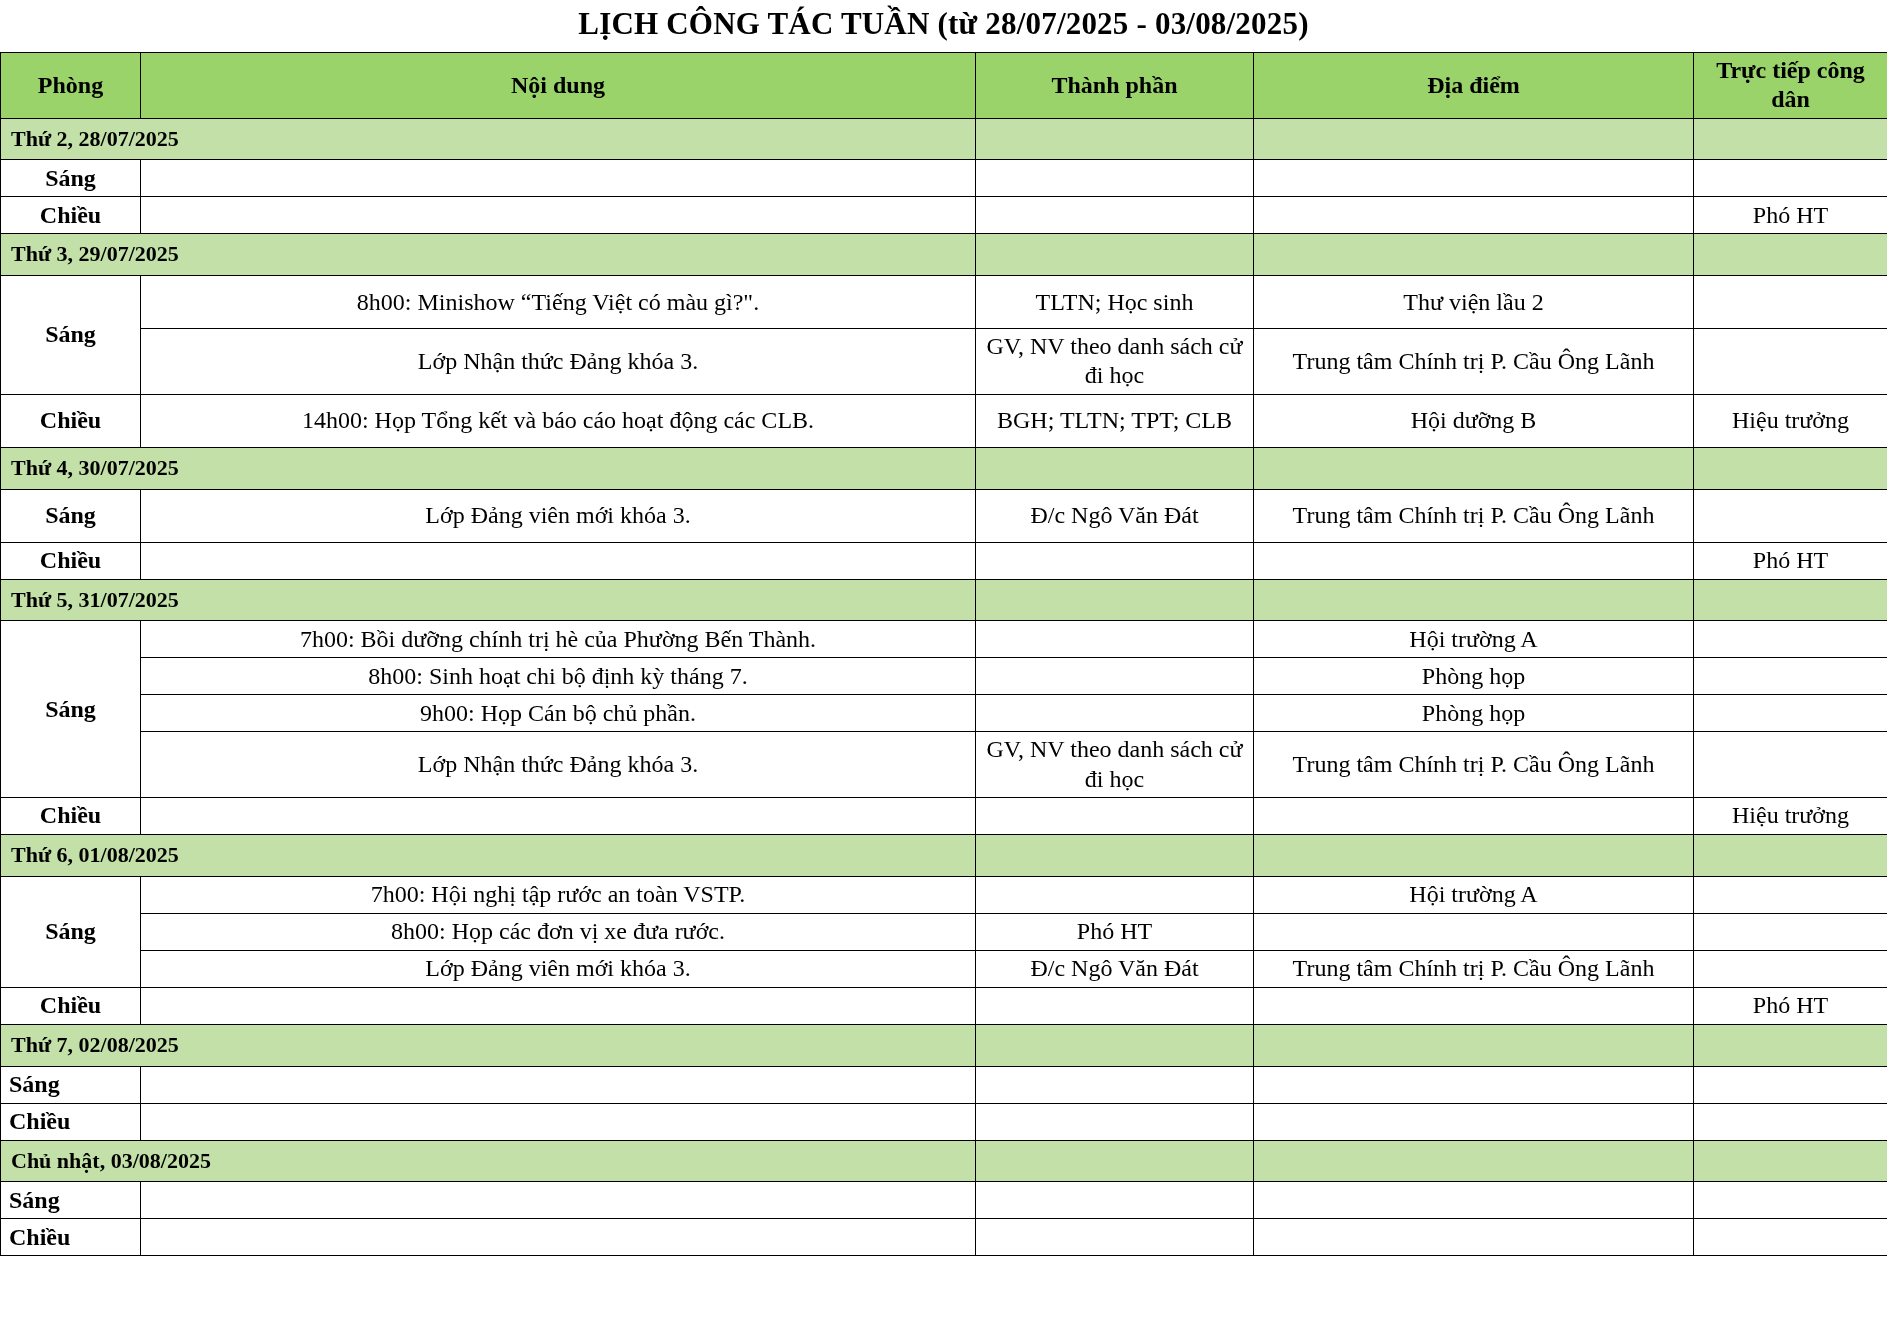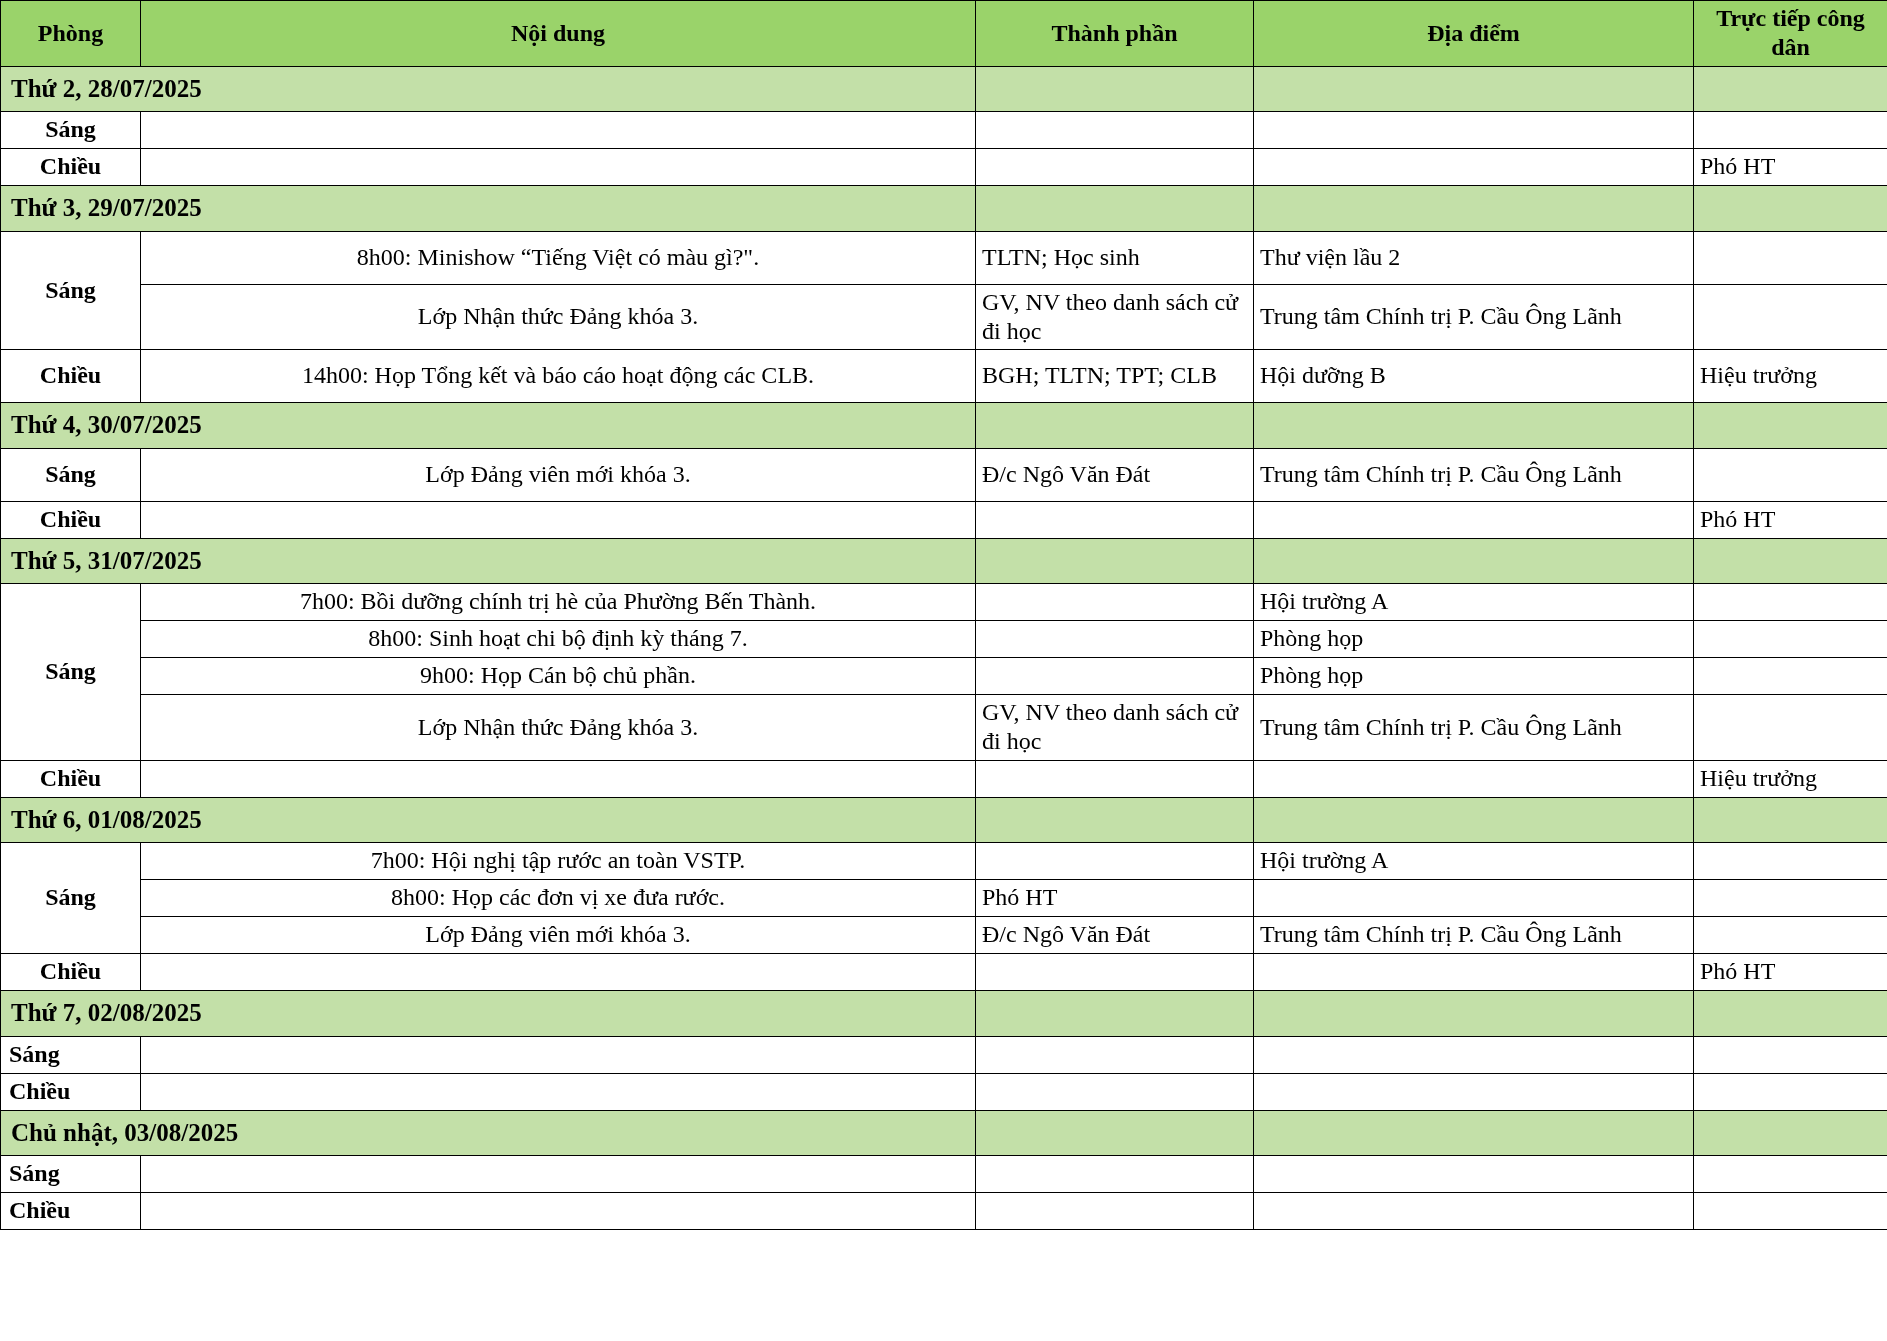--- a/index.html
+++ b/index.html
@@ -48,48 +48,49 @@
   }
   col.c-buoi   { width: 140px; }
   col.c-noidung{ width: 835px; }
   col.c-tp     { width: 278px; }
   col.c-dd     { width: 440px; }
   col.c-ttcd   { width: 194px; }
 
   tr.day-row td {
     background: #c3e0a8;
     font-weight: bold;
-    font-size: 25px;
+    font-size: 22px;
     padding: 7px 10px;
   }
   td.buoi {
     font-weight: bold;
     text-align: center;
     font-size: 25px;
     white-space: nowrap;
   }
   td.buoi.left {
     text-align: left;
     padding-left: 8px;
   }
   td.noidung {
     text-align: center;
     padding-left: 12px;
   }
   td.ctr {
-    text-align: left;
+    text-align: center;
   }
   .tall { height: 46px; }
   .row-sm td { height: 30px; }
 </style>
 </head>
 <body>
 
 <div class="page">
 
+  <div class="doc-title">LỊCH CÔNG TÁC TUẦN (từ 28/07/2025 - 03/08/2025)</div>
 
   <table class="sched">
     <colgroup>
       <col class="c-buoi">
         <col class="c-noidung">
         <col class="c-tp">
         <col class="c-dd">
         <col class="c-ttcd">
     </colgroup>
     <thead>

